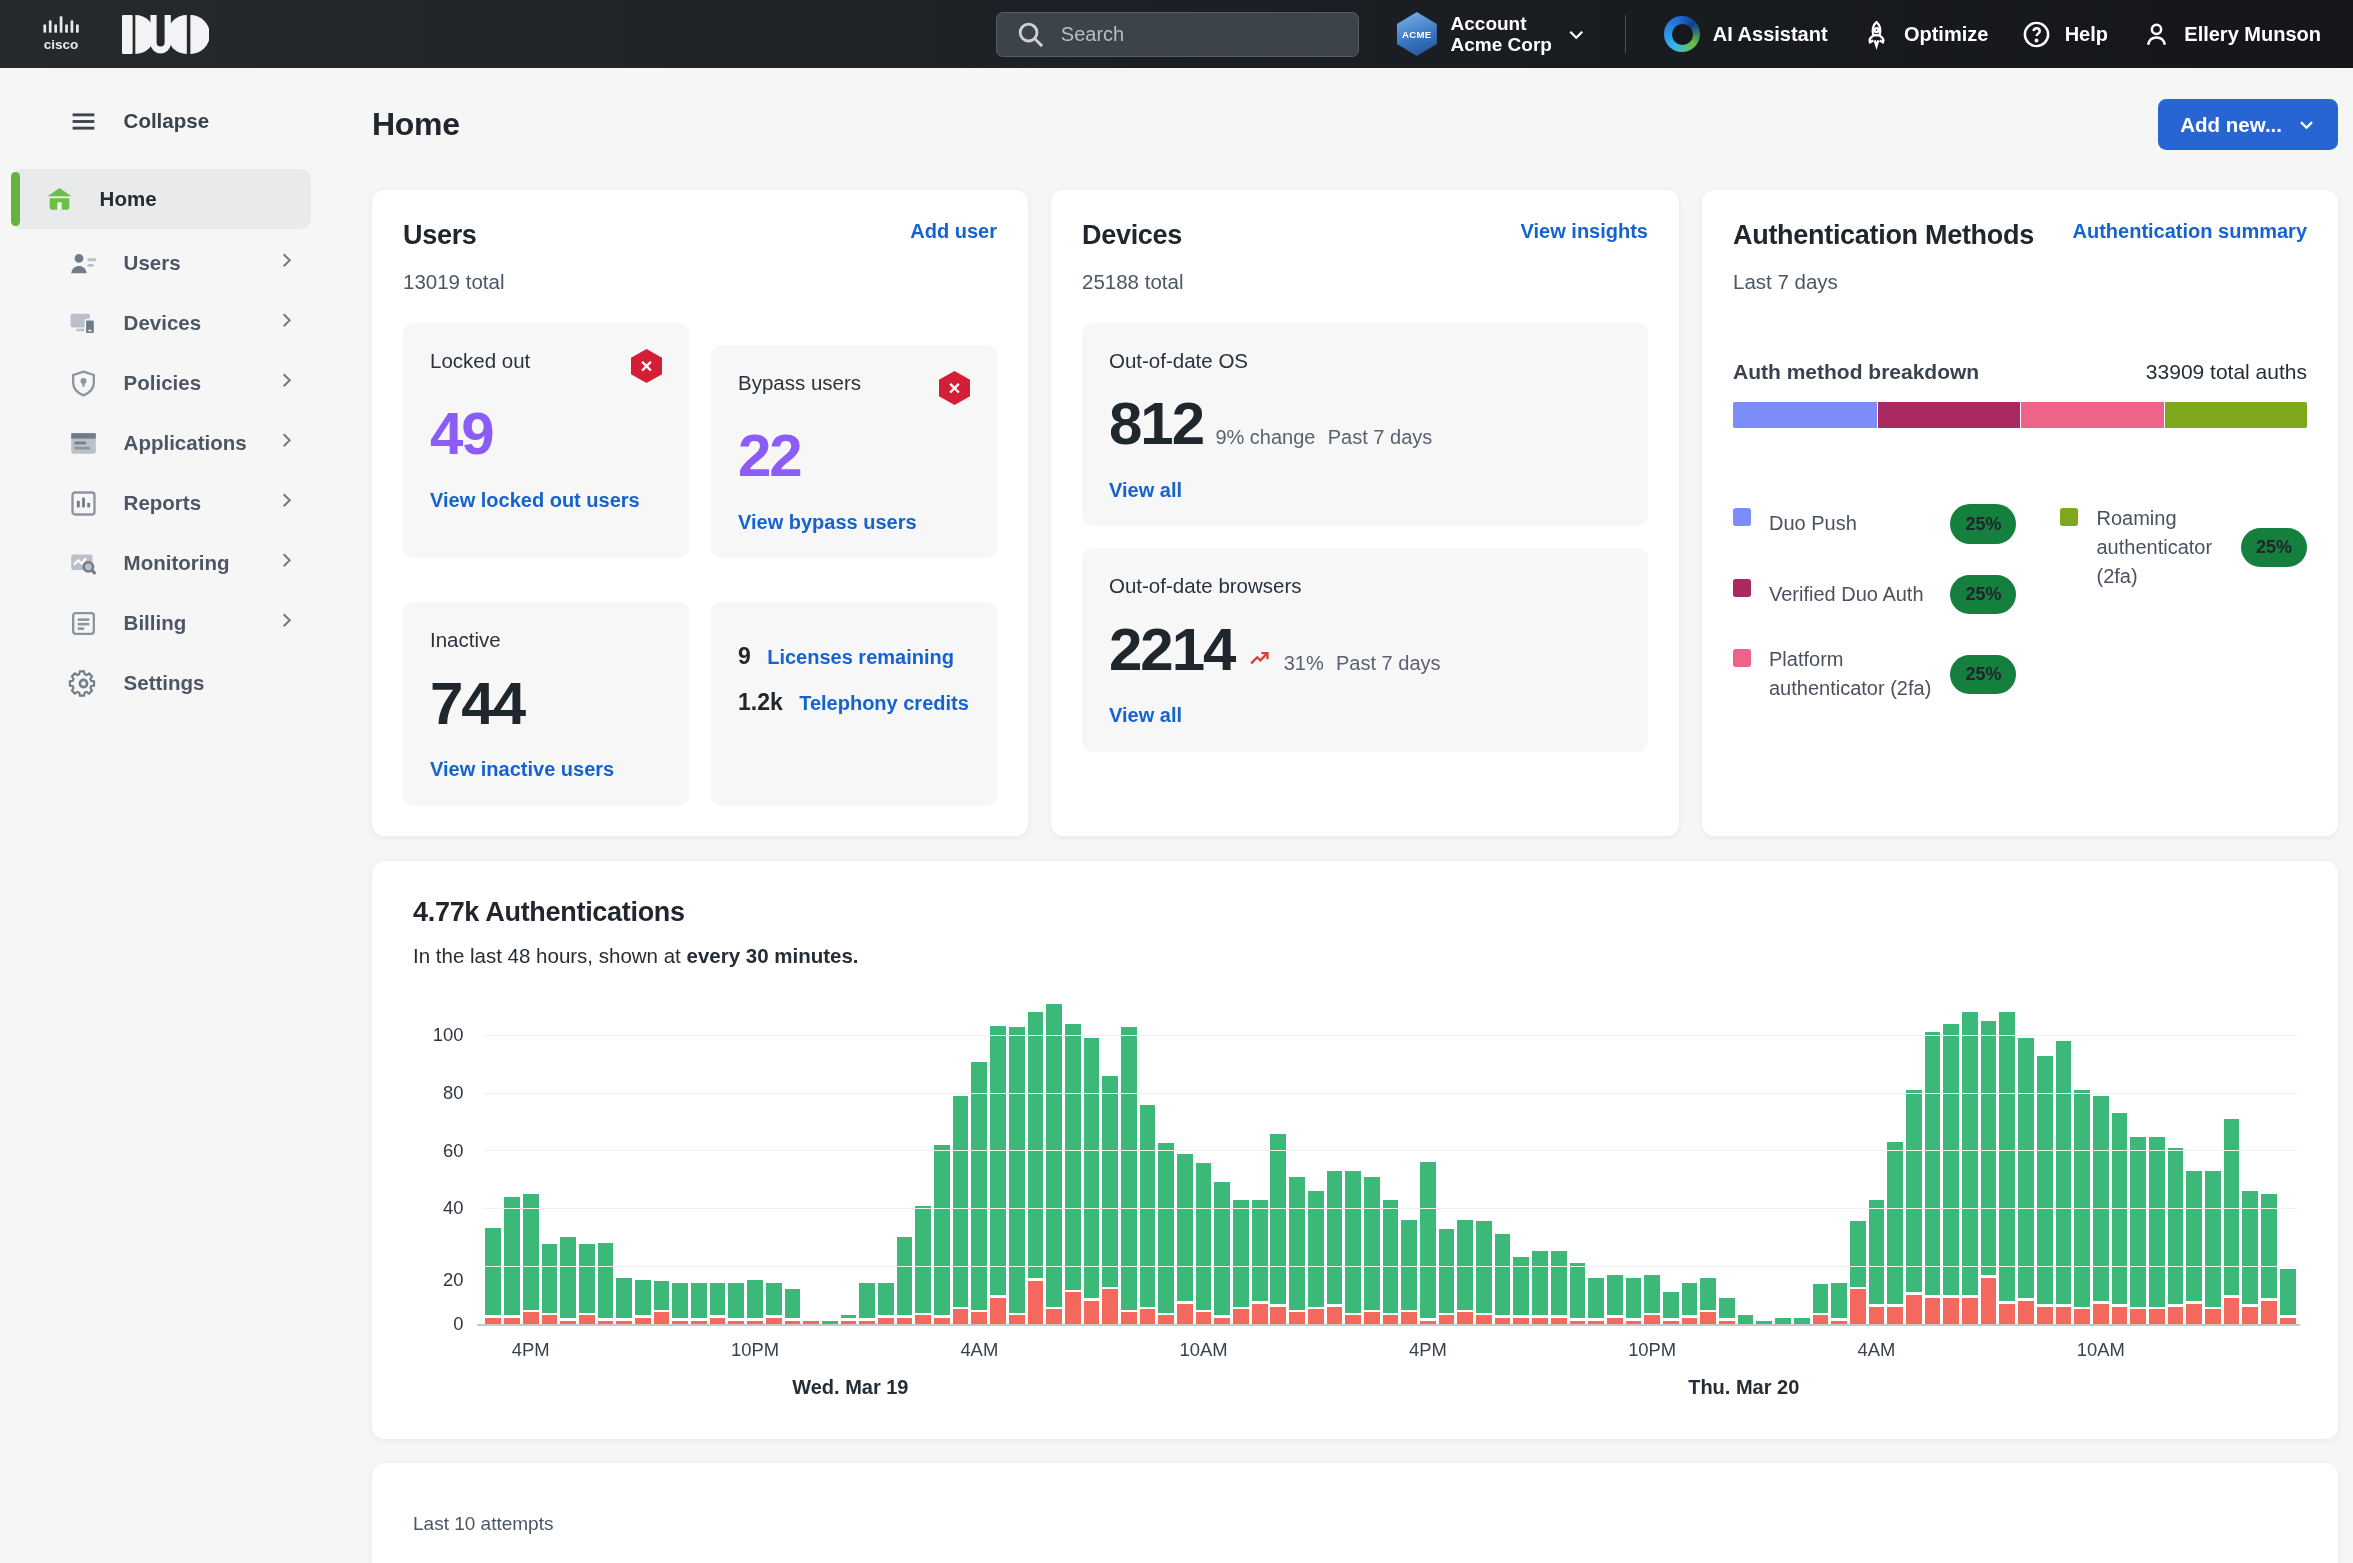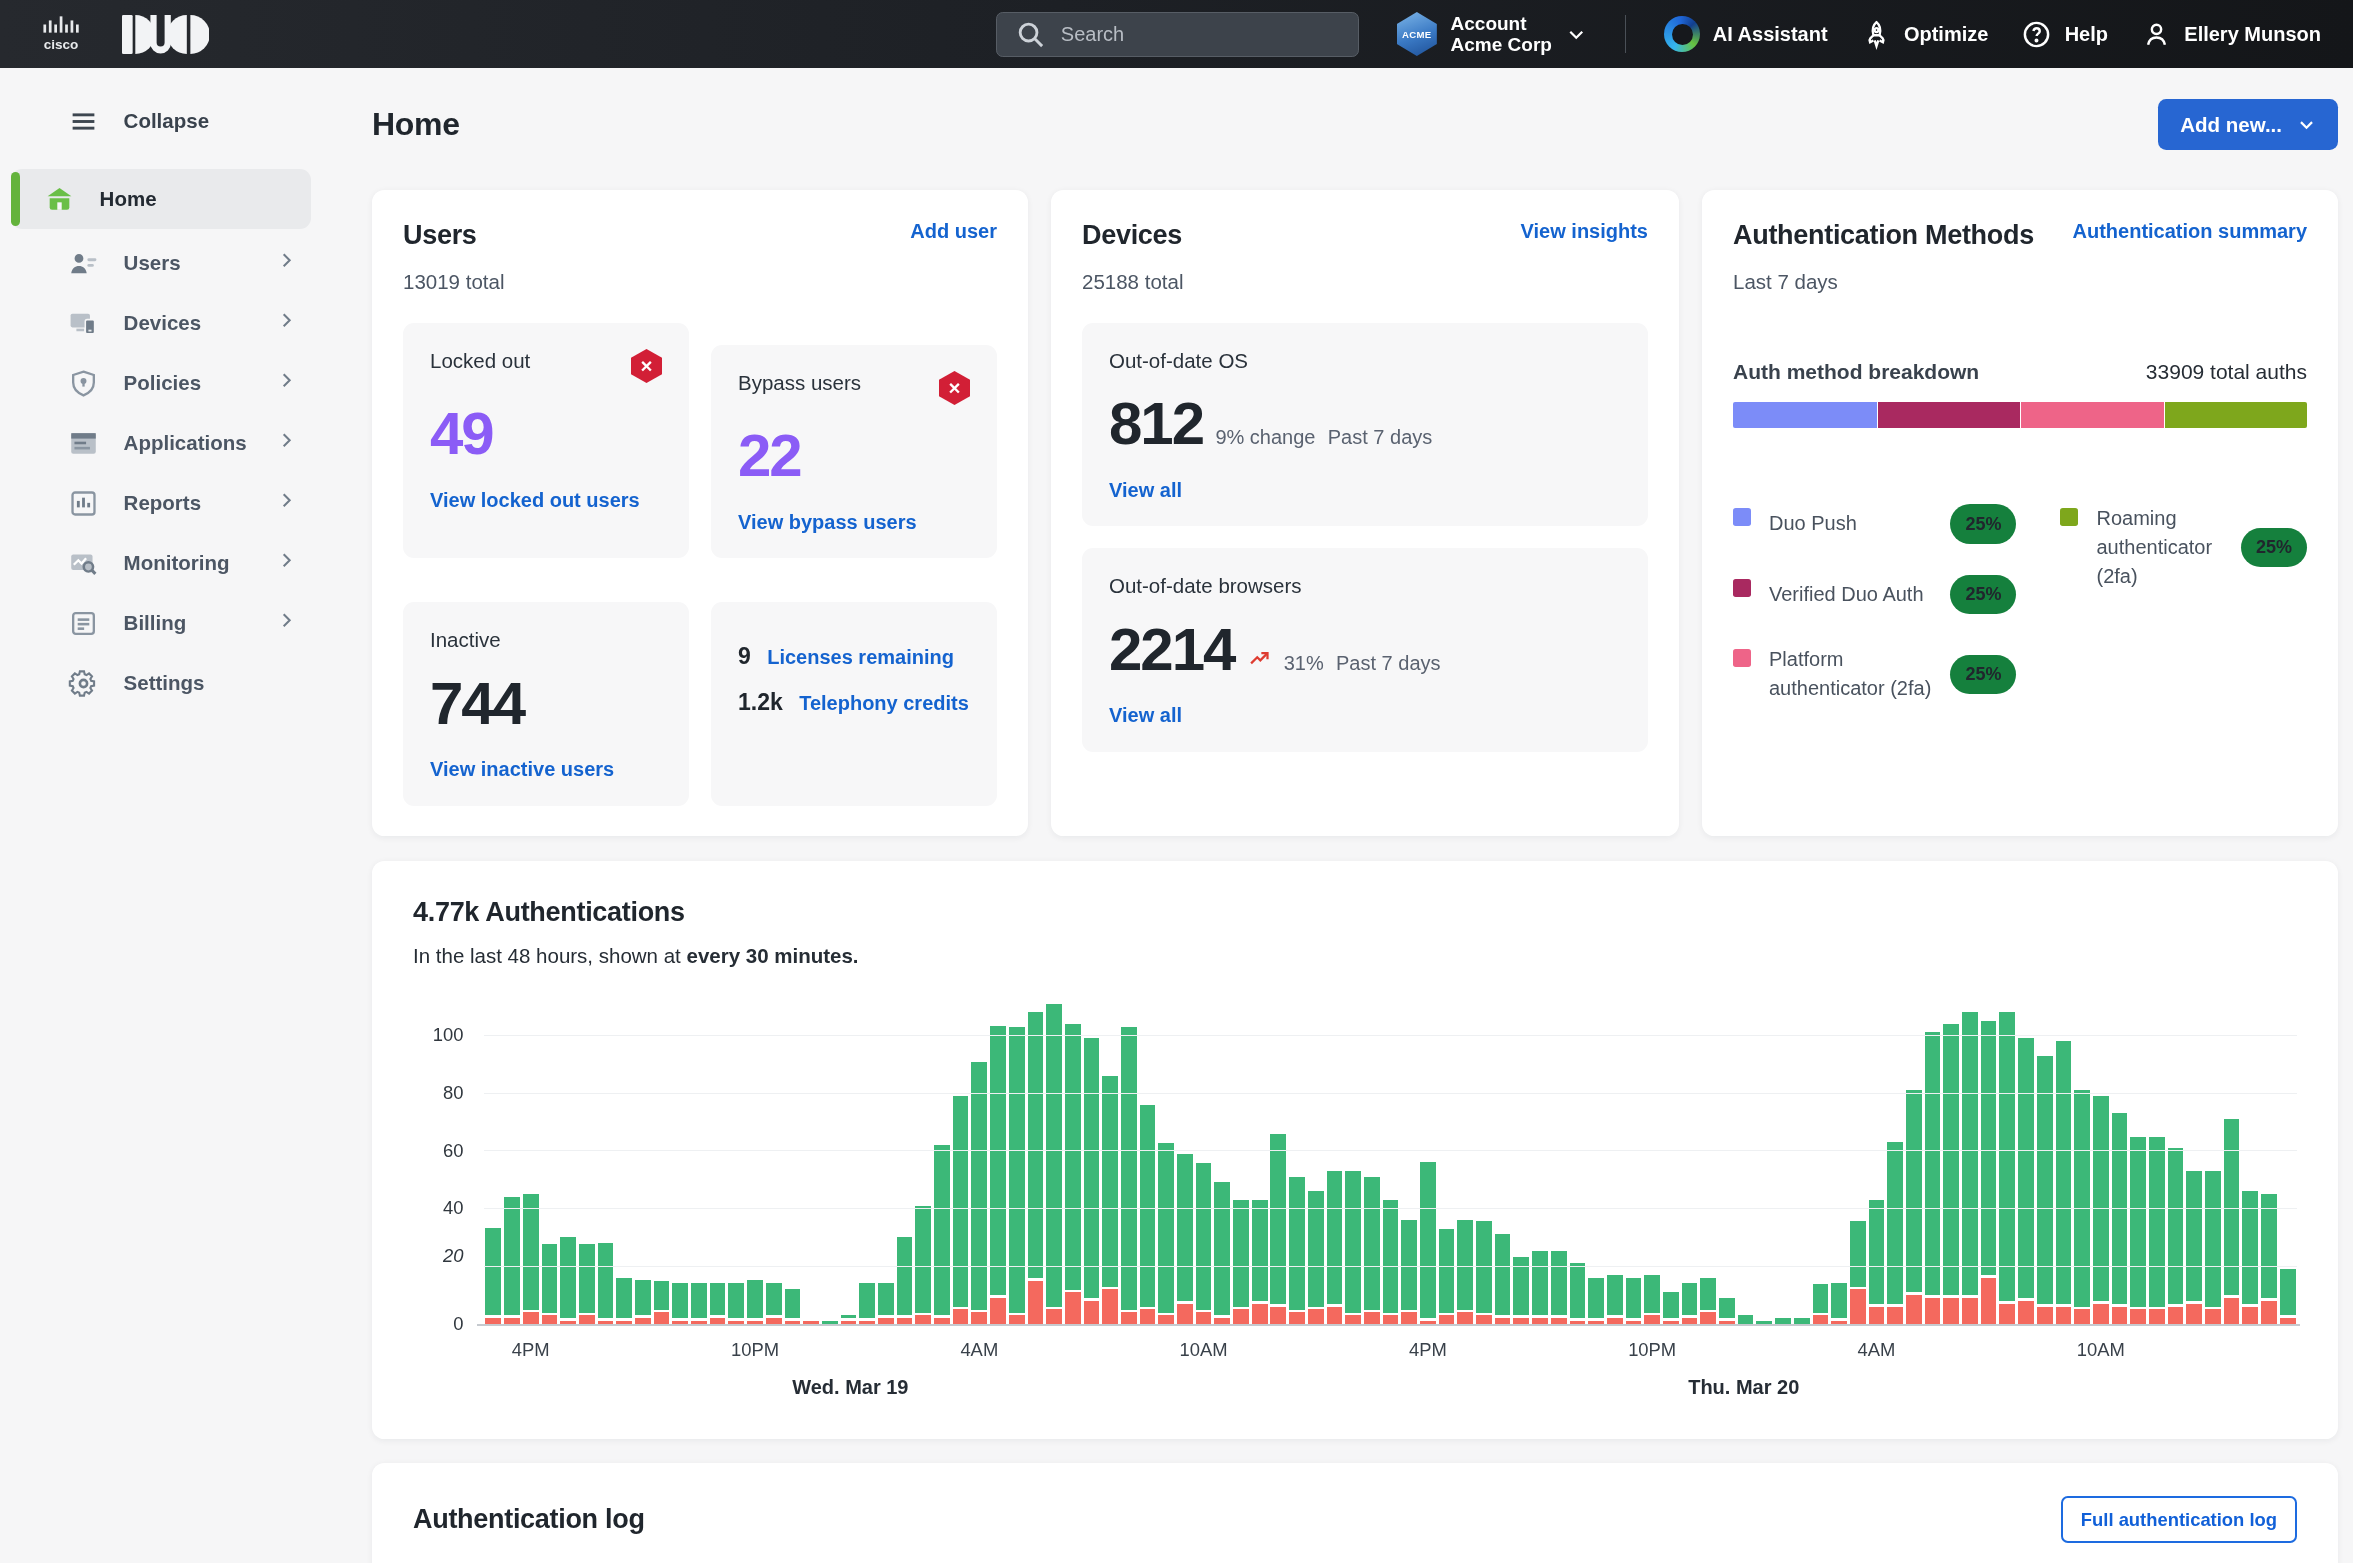--- a/index.html
+++ b/index.html
@@ -642,21 +642,21 @@
           <div class="bseg" style="left: 96.99%; width: 0.865979%; bottom: 0px; height: 17.3px; background: rgb(244, 105, 94);"></div>
           <div class="bseg" style="left: 96.99%; width: 0.865979%; bottom: 20px; height: 113px; background: rgb(60, 184, 120);"></div>
           <div class="bseg" style="left: 98.021%; width: 0.865979%; bottom: 0px; height: 23px; background: rgb(244, 105, 94);"></div>
           <div class="bseg" style="left: 98.021%; width: 0.865979%; bottom: 26px; height: 104px; background: rgb(60, 184, 120);"></div>
           <div class="bseg" style="left: 99.052%; width: 0.865979%; bottom: 0px; height: 5.8px; background: rgb(244, 105, 94);"></div>
           <div class="bseg" style="left: 99.052%; width: 0.865979%; bottom: 8.5px; height: 46px; background: rgb(60, 184, 120);"></div>
         </div>
       <div class="baseline"></div>
     <span class="ylab" style="bottom: 0px;">0</span>
         <div class="gridline" style="bottom: 57px;"></div>
-        <span class="ylab" style="bottom: 68px; font-style: italic;">20</span>
+        <span class="ylab" style="bottom: 44px;">20</span>
         <div class="gridline" style="bottom: 115px;"></div>
         <span class="ylab" style="bottom: 116px;">40</span>
         <div class="gridline" style="bottom: 173px;"></div>
         <span class="ylab" style="bottom: 173px;">60</span>
         <div class="gridline" style="bottom: 230px;"></div>
         <span class="ylab" style="bottom: 231px;">80</span>
         <div class="gridline" style="bottom: 288px;"></div>
         <span class="ylab" style="bottom: 289px;">100</span>
       </div>
     <div class="xlabels" id="chart-xlabels">
@@ -669,21 +669,17 @@
         <span class="xlab" style="left: 76.8041%;">4AM</span>
         <span class="xlab" style="left: 89.1753%;">10AM</span>
       </div>
     <div class="daylabels" id="chart-daylabels">
         <span class="daylab" style="left: 20.2062%;">Wed. Mar 19</span>
         <span class="daylab" style="left: 69.4845%;">Thu. Mar 20</span>
       </div>
   </section>
 
   <section class="card log-card">
-    <div class="card-head" style="align-items:center">
-      <h2 class="card-title">Authentication log</h2>
-      <button class="btn-outline">Full authentication log</button>
-    </div>
     <div class="log-sub">Last 10 attempts</div>
 
   </section>
 </main>
 
 
 </body></html>

